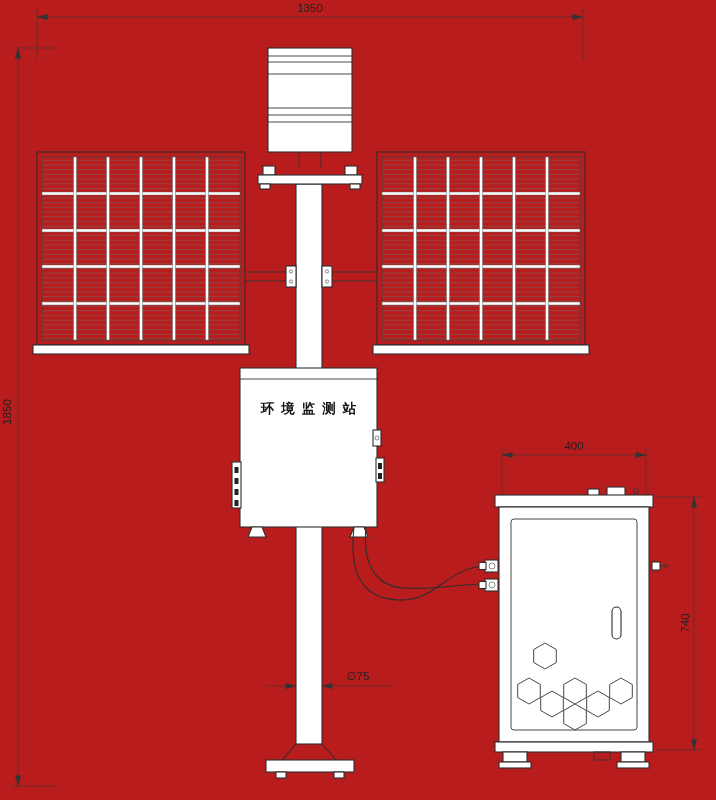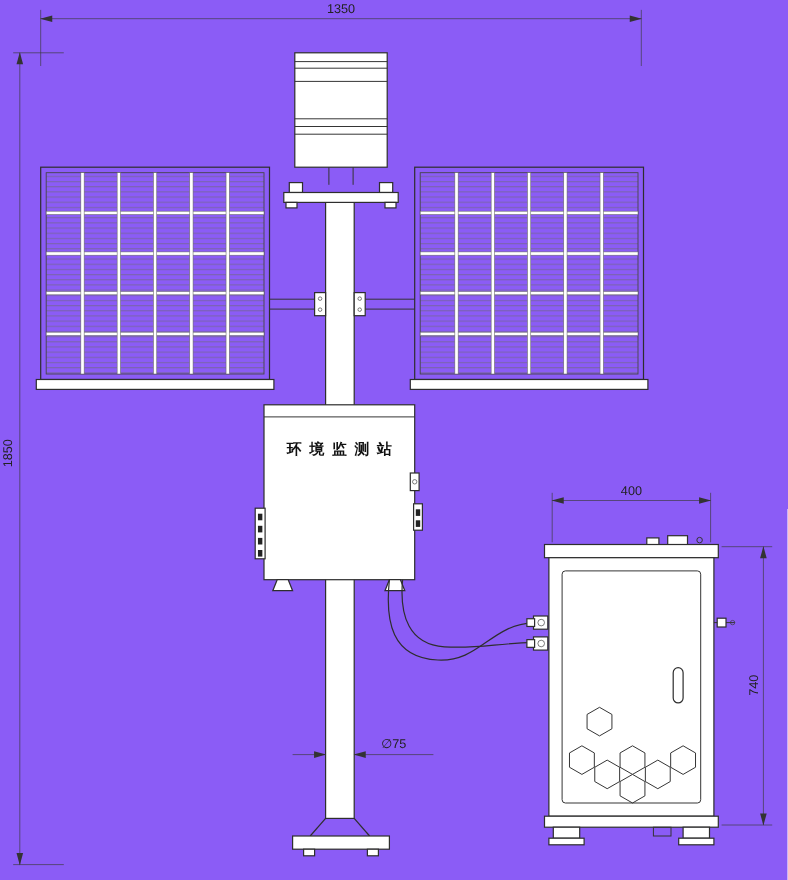--- a/index.html
+++ b/index.html
@@ -1,16 +1,16 @@
 <!DOCTYPE html>
 <html><head>
 <meta charset="utf-8">
 <style>
   html,body{margin:0;padding:0;background:#ffffff;}
-  .stage{position:relative;width:716px;height:800px;background:#8b5cf6;overflow:hidden;}
+  .stage{position:relative;width:716px;height:800px;background:#b91c1c;overflow:hidden;}
   svg{display:block;}
   text{font-family:"Liberation Sans","DejaVu Sans",sans-serif;fill:#222;}
   .dim-text{font-size:11.5px;}
   .station-text{font-size:13.5px;font-weight:bold;letter-spacing:7px;fill:#111;}
   .thin{stroke:#3a3a3a;stroke-width:0.6;fill:none;}
   .med{stroke:#333;stroke-width:0.9;fill:none;}
   .main{stroke:#2e2e2e;stroke-width:1.1;fill:none;}
   .mainw{stroke:#2e2e2e;stroke-width:1.1;fill:#fff;}
   .divider{fill:#fff;stroke:#666;stroke-width:0.5;}
   .dark{fill:#222;stroke:none;}

